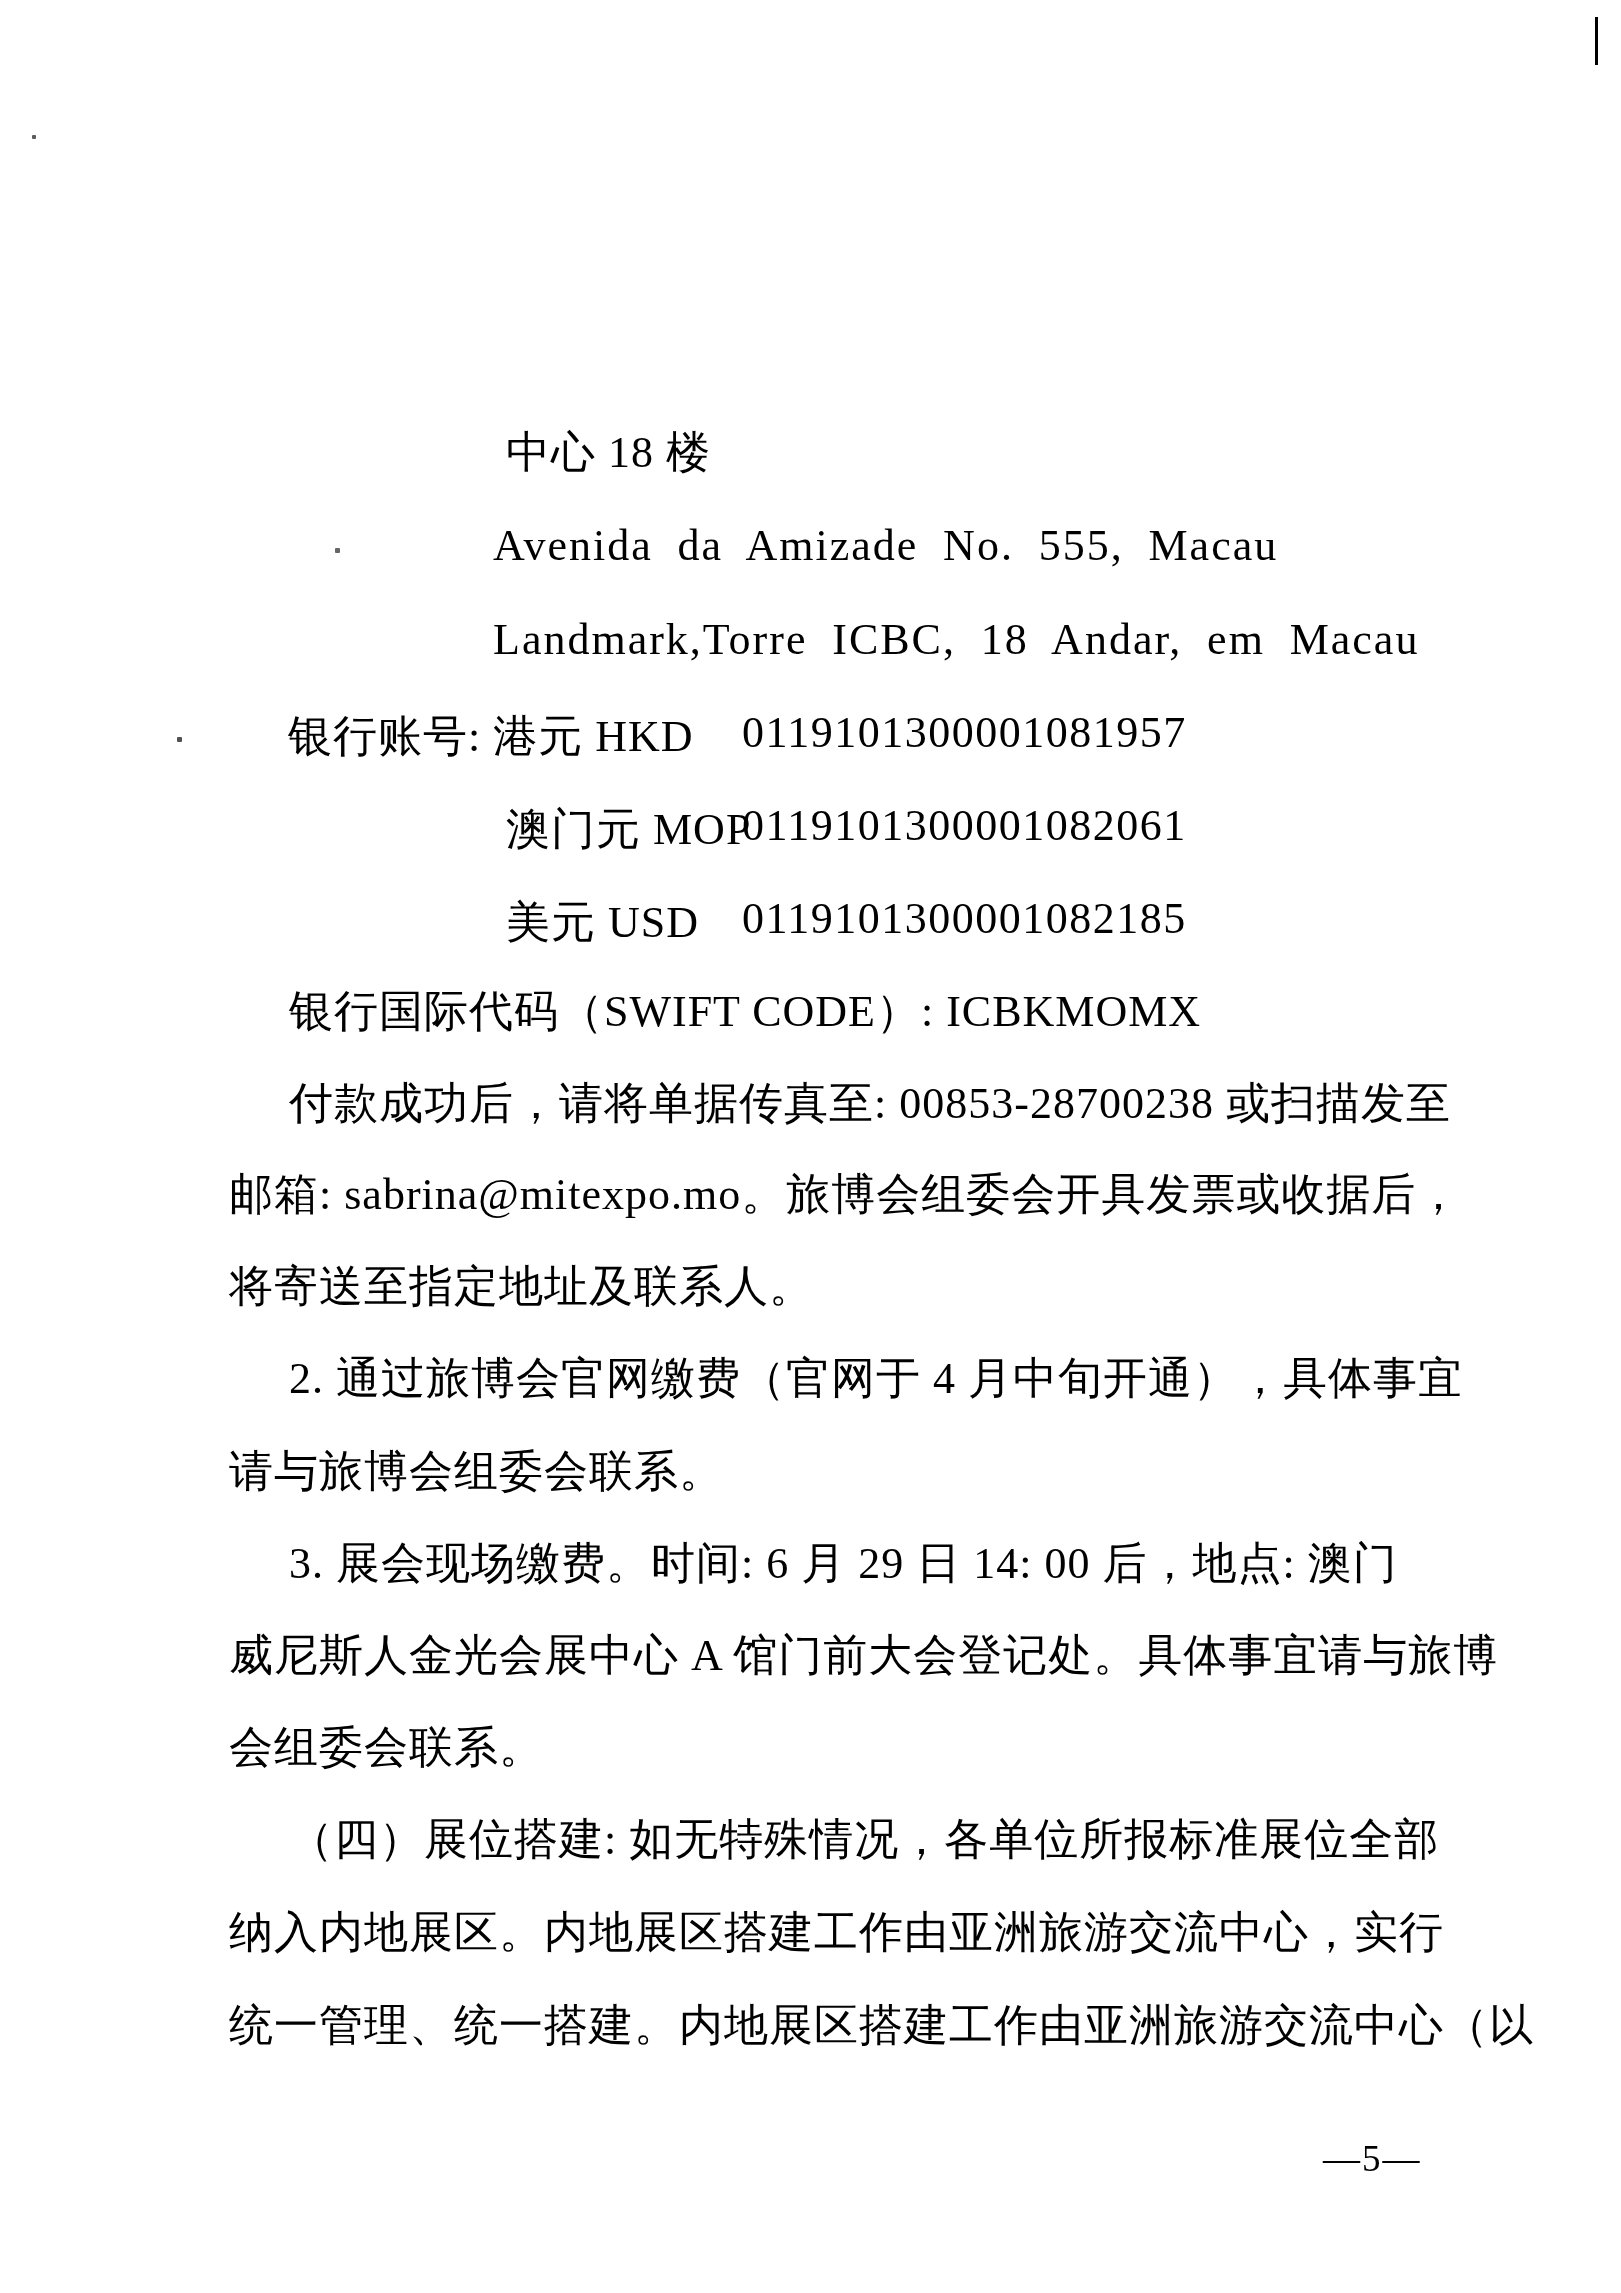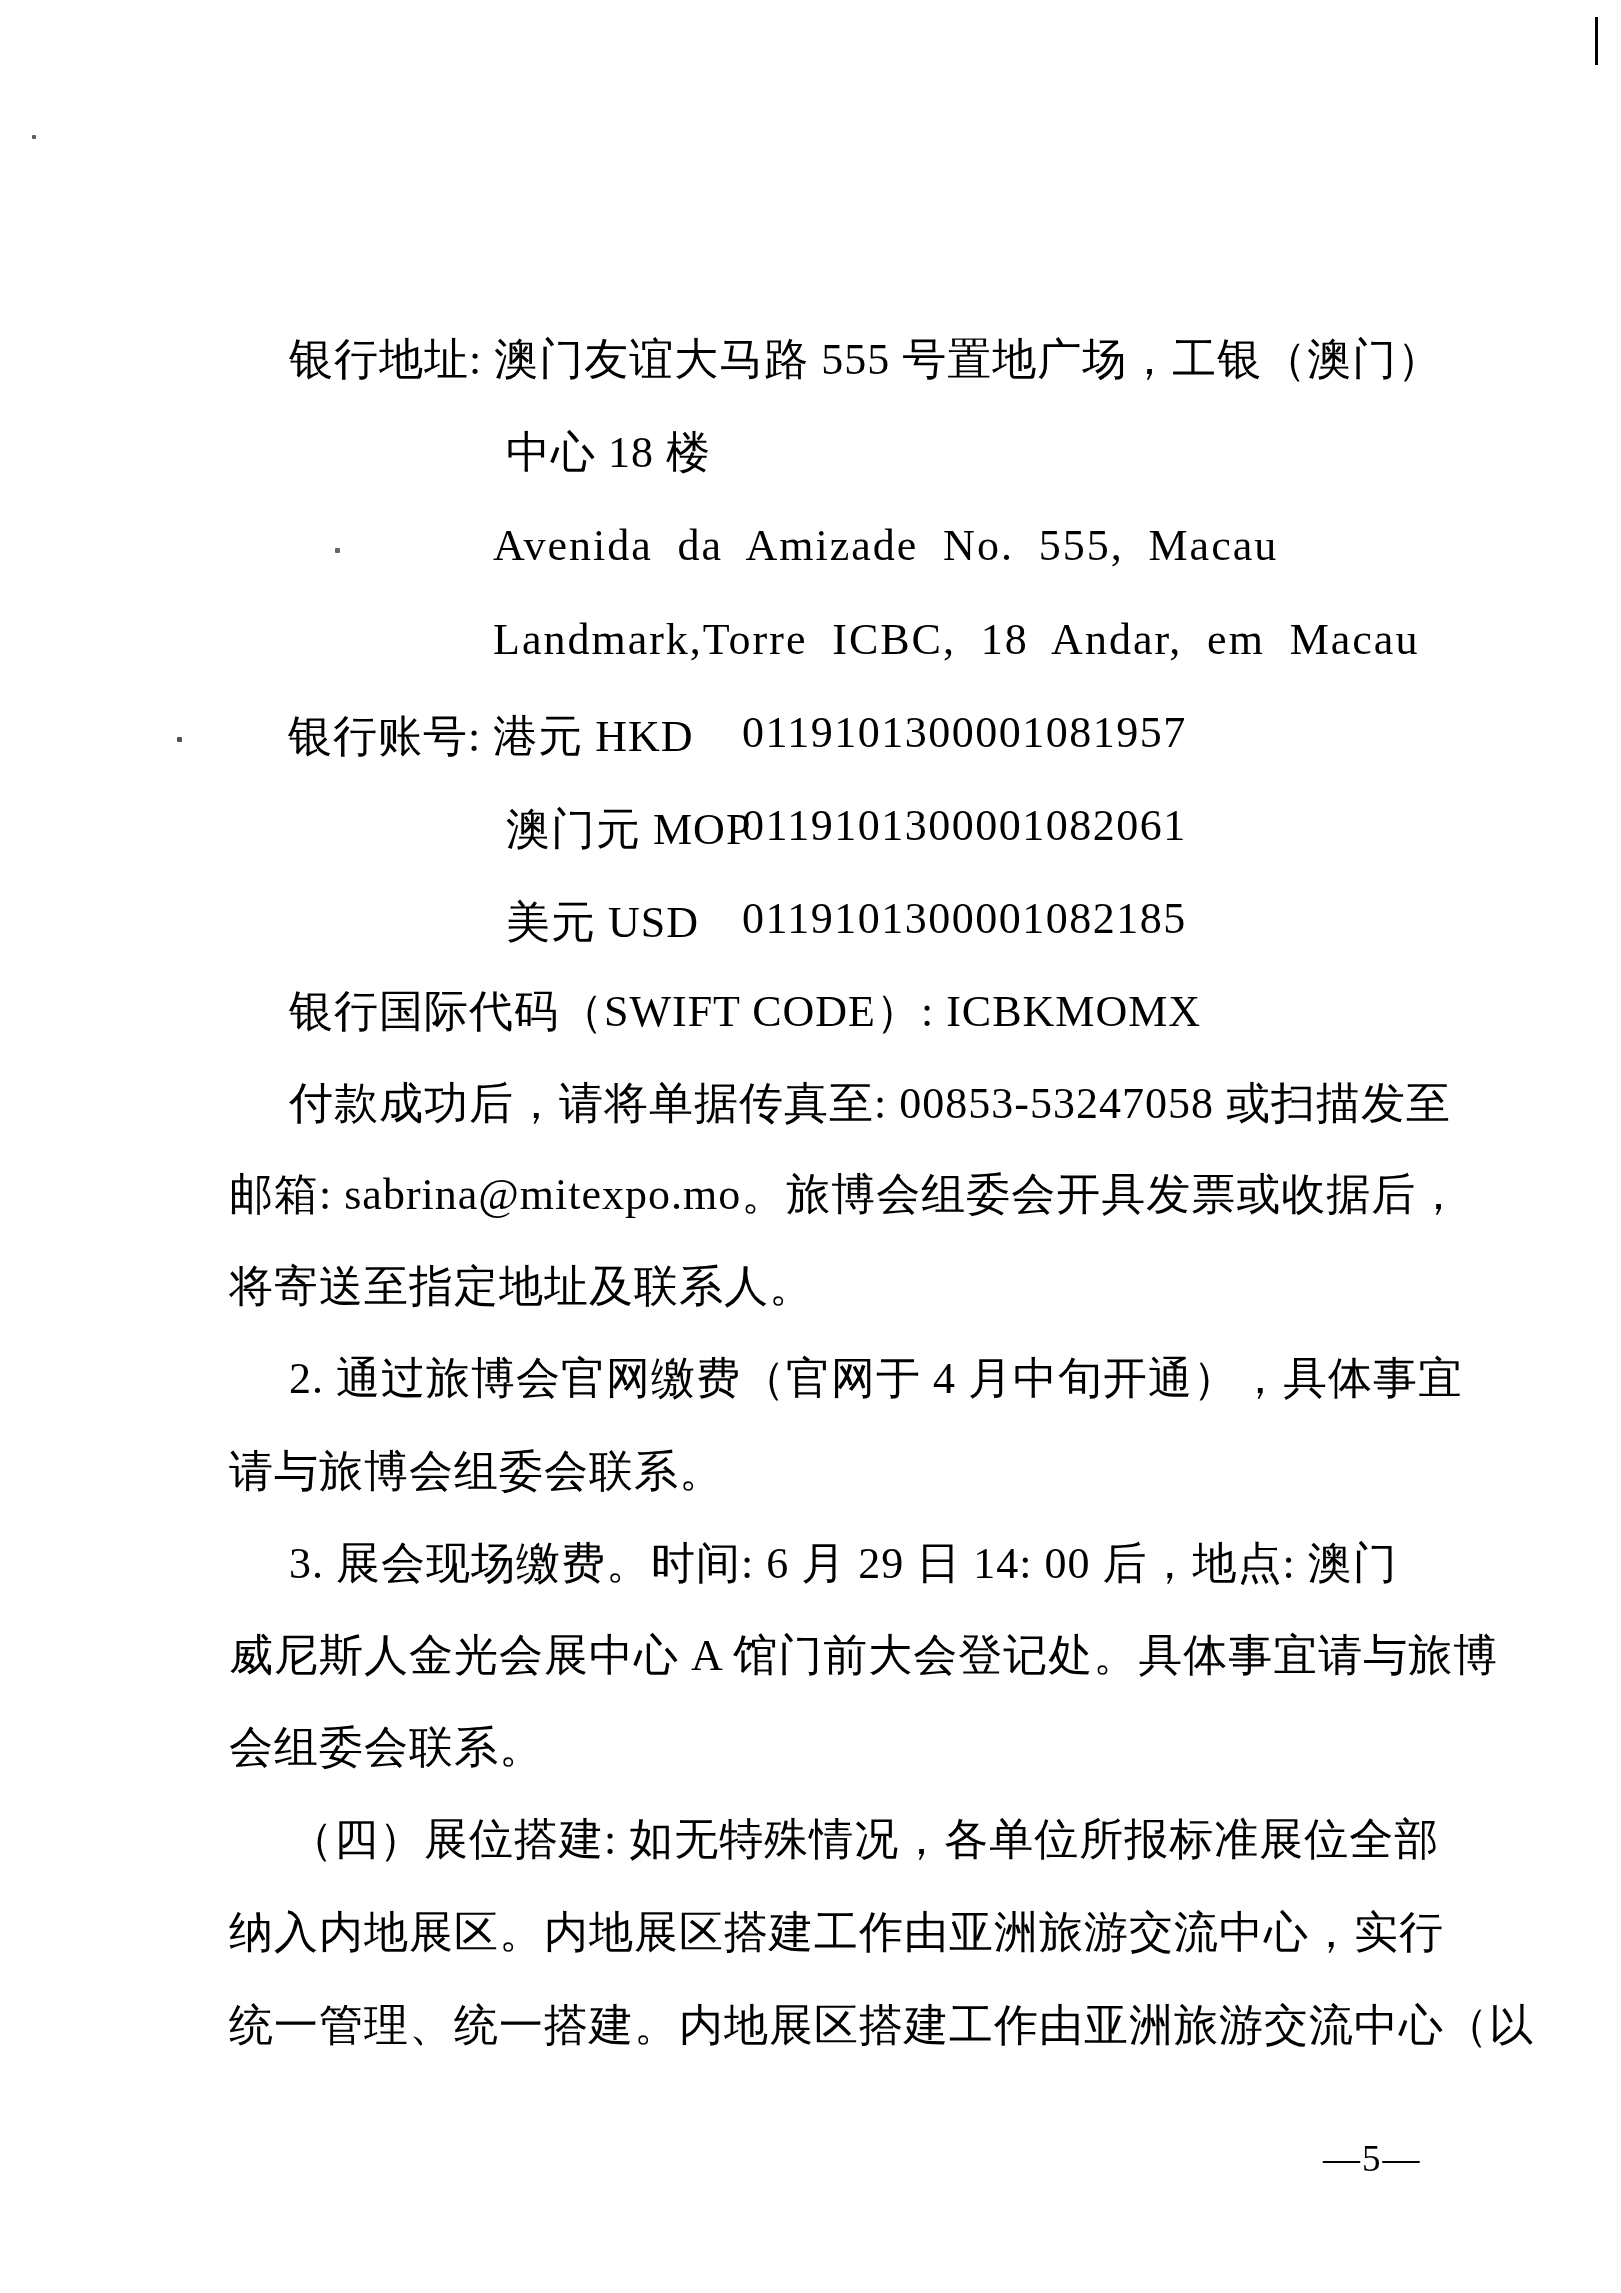--- a/index.html
+++ b/index.html
@@ -51,40 +51,39 @@
 </head>
 <body>
 
 <div class="page">
 
   <div class="scan-vline"></div>
   <div class="speck sp1"></div>
   <div class="speck sp2"></div>
   <div class="speck sp3"></div>
 
-  <div class="ln t1 indent">银行地址: 澳门友谊大马路 555 号置地广场，工银（澳门）</div>
   <div class="ln t2 cont">中心 18 楼</div>
   <div class="ln t3 latin">Avenida da Amizade No. 555, Macau</div>
   <div class="ln t4 latin">Landmark,Torre ICBC, 18 Andar, em Macau</div>
 
   <div class="acct t5">
     <span class="lab at-label">银行账号: 港元 HKD</span>
     <span class="num">0119101300001081957</span>
   </div>
   <div class="acct t6">
     <span class="lab at-cont">澳门元 MOP</span>
     <span class="num">0119101300001082061</span>
   </div>
   <div class="acct t7">
     <span class="lab at-cont">美元 USD</span>
     <span class="num">0119101300001082185</span>
   </div>
 
   <div class="ln t8 indent">银行国际代码（SWIFT CODE）: ICBKMOMX</div>
-  <div class="ln t9 indent">付款成功后，请将单据传真至: 00853-53247058 或扫描发至</div>
+  <div class="ln t9 indent">付款成功后，请将单据传真至: 00853-28700238 或扫描发至</div>
   <div class="ln t10 flush">邮箱: sabrina@mitexpo.mo。旅博会组委会开具发票或收据后，</div>
   <div class="ln t11 flush">将寄送至指定地址及联系人。</div>
   <div class="ln t12 indent">2. 通过旅博会官网缴费（官网于 4 月中旬开通），具体事宜</div>
   <div class="ln t13 flush">请与旅博会组委会联系。</div>
   <div class="ln t14 indent">3. 展会现场缴费。时间: 6 月 29 日 14: 00 后，地点: 澳门</div>
   <div class="ln t15 flush">威尼斯人金光会展中心 A 馆门前大会登记处。具体事宜请与旅博</div>
   <div class="ln t16 flush">会组委会联系。</div>
   <div class="ln t17 indent">（四）展位搭建: 如无特殊情况，各单位所报标准展位全部</div>
   <div class="ln t18 flush">纳入内地展区。内地展区搭建工作由亚洲旅游交流中心，实行</div>
   <div class="ln t19 flush">统一管理、统一搭建。内地展区搭建工作由亚洲旅游交流中心（以</div>

